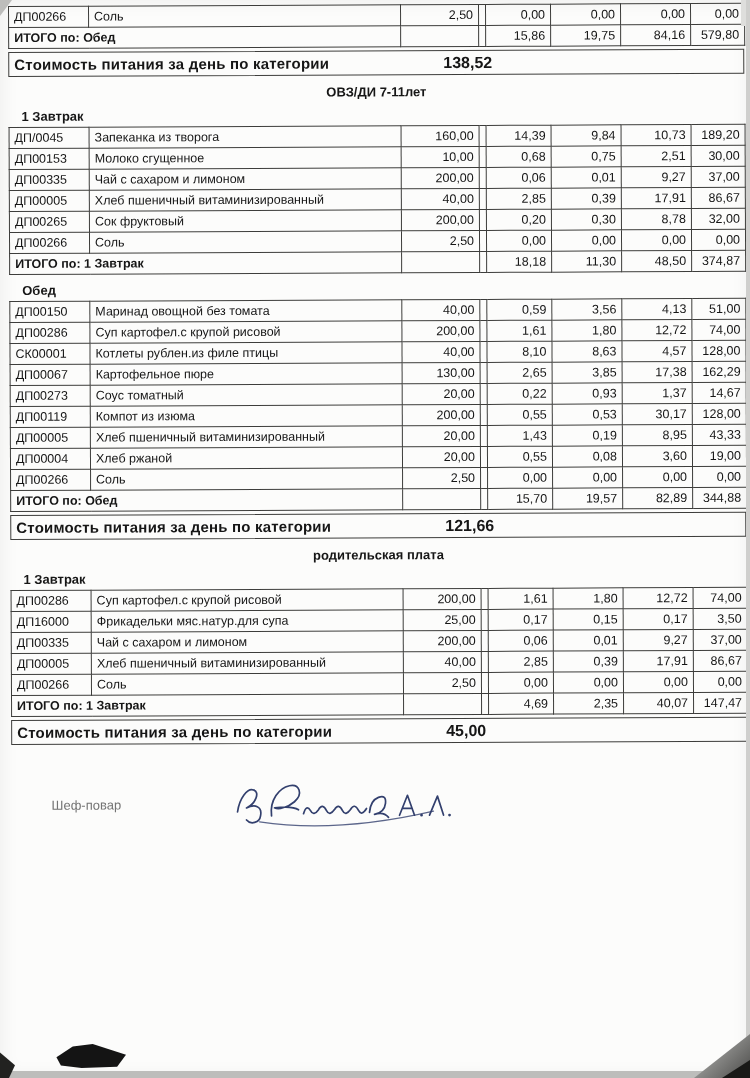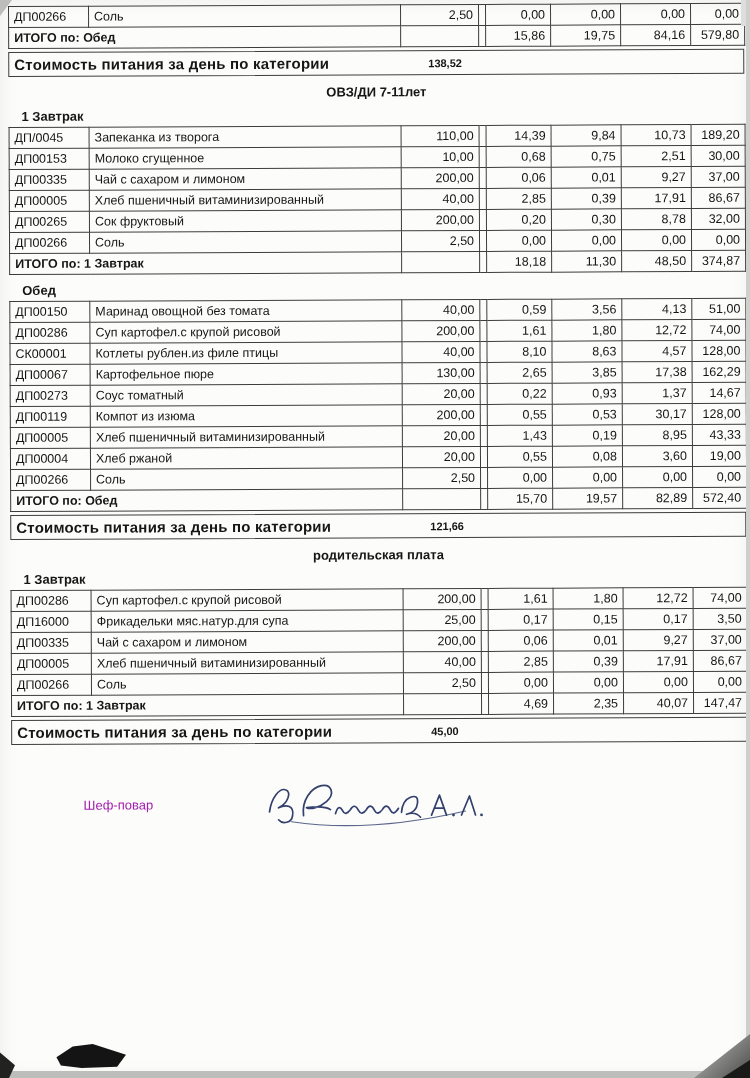--- a/index.html
+++ b/index.html
@@ -12,27 +12,27 @@
 
   table.menu{border-collapse:collapse;table-layout:fixed;width:736px;font-size:12.5px;color:#161616;}
   .menu td{border:1px solid #3d3d3b;height:21px;padding:0 5px;overflow:hidden;white-space:nowrap;}
   .menu td.gap{padding:0;}
   .menu td.num{text-align:right;}
   .menu td.total-label{font-weight:bold;}
 
   .daycost{position:relative;border:1px solid #3d3d3b;height:25px;margin-top:3px;
            display:flex;align-items:center;font-weight:bold;font-size:15px;}
   .dc-label{padding-left:5px;letter-spacing:0.2px;}
-  .dc-value{position:absolute;left:419px;font-size:11px;}
+  .dc-value{position:absolute;left:434px;font-size:16px;}
 
   .heading{text-align:center;font-weight:bold;font-size:13px;margin:9px 0 3px 0;}
   .section-title{font-weight:bold;font-size:13px;margin:8px 0 3px 13px;}
 
   .sig-row{margin-top:28px;display:flex;align-items:center;}
-  .chef-label{margin-left:72px;font-size:13px;color:#a21caf;}
+  .chef-label{margin-left:40px;font-size:13px;color:#737373;}
   .signature-svg{margin-left:100px;}
 
   
   .art{position:absolute;pointer-events:none;}
   .art-tl{left:0;top:0;width:12px;height:16px;background:#bdbdbb;clip-path:polygon(0 0,100% 0,0 100%);}
   .art-tr{right:0;top:0;width:9px;height:26px;background:#dededc;}
   .edge-r{right:0;top:0;width:4px;height:1078px;background:#cfcfcd;}
   .edge-b{left:0;top:1071px;width:750px;height:7px;background:#bdbdbb;}
   .art-bl-blob{left:52px;top:1044px;width:74px;height:24px;background:#141414;
       clip-path:polygon(6% 55%,28% 10%,55% 0,100% 45%,88% 95%,40% 100%,12% 90%);}
@@ -96,21 +96,21 @@
             <col style="width: 7px;">
             <col style="width: 65px;">
             <col style="width: 70px;">
             <col style="width: 70px;">
             <col style="width: 54px;">
           </colgroup>
           <tbody>
             <tr class="item-row">
               <td class="code">ДП/0045</td>
               <td class="name">Запеканка из творога</td>
-              <td class="num">110,00</td>
+              <td class="num">160,00</td>
               <td class="gap"></td>
               <td class="num">14,39</td>
               <td class="num">9,84</td>
               <td class="num">10,73</td>
               <td class="num">189,20</td>
             </tr>
             <tr class="item-row">
               <td class="code">ДП00153</td>
               <td class="name">Молоко сгущенное</td>
               <td class="num">10,00</td>
@@ -274,21 +274,21 @@
               <td class="num">0,00</td>
               <td class="num">0,00</td>
             </tr>
             <tr class="total-row">
               <td class="total-label" colspan="2">ИТОГО по: Обед</td>
               <td class="num"></td>
               <td class="gap"></td>
               <td class="num">15,70</td>
               <td class="num">19,57</td>
               <td class="num">82,89</td>
-              <td class="num">572,40</td>
+              <td class="num">344,88</td>
             </tr>
           </tbody>
         </table>
         <div class="daycost">
           <span class="dc-label">Стоимость питания за день по категории</span>
           <span class="dc-value">121,66</span>
         </div>
         <div class="heading">родительская плата</div>
         <div class="section-title">1 Завтрак</div>
         <table class="menu">

